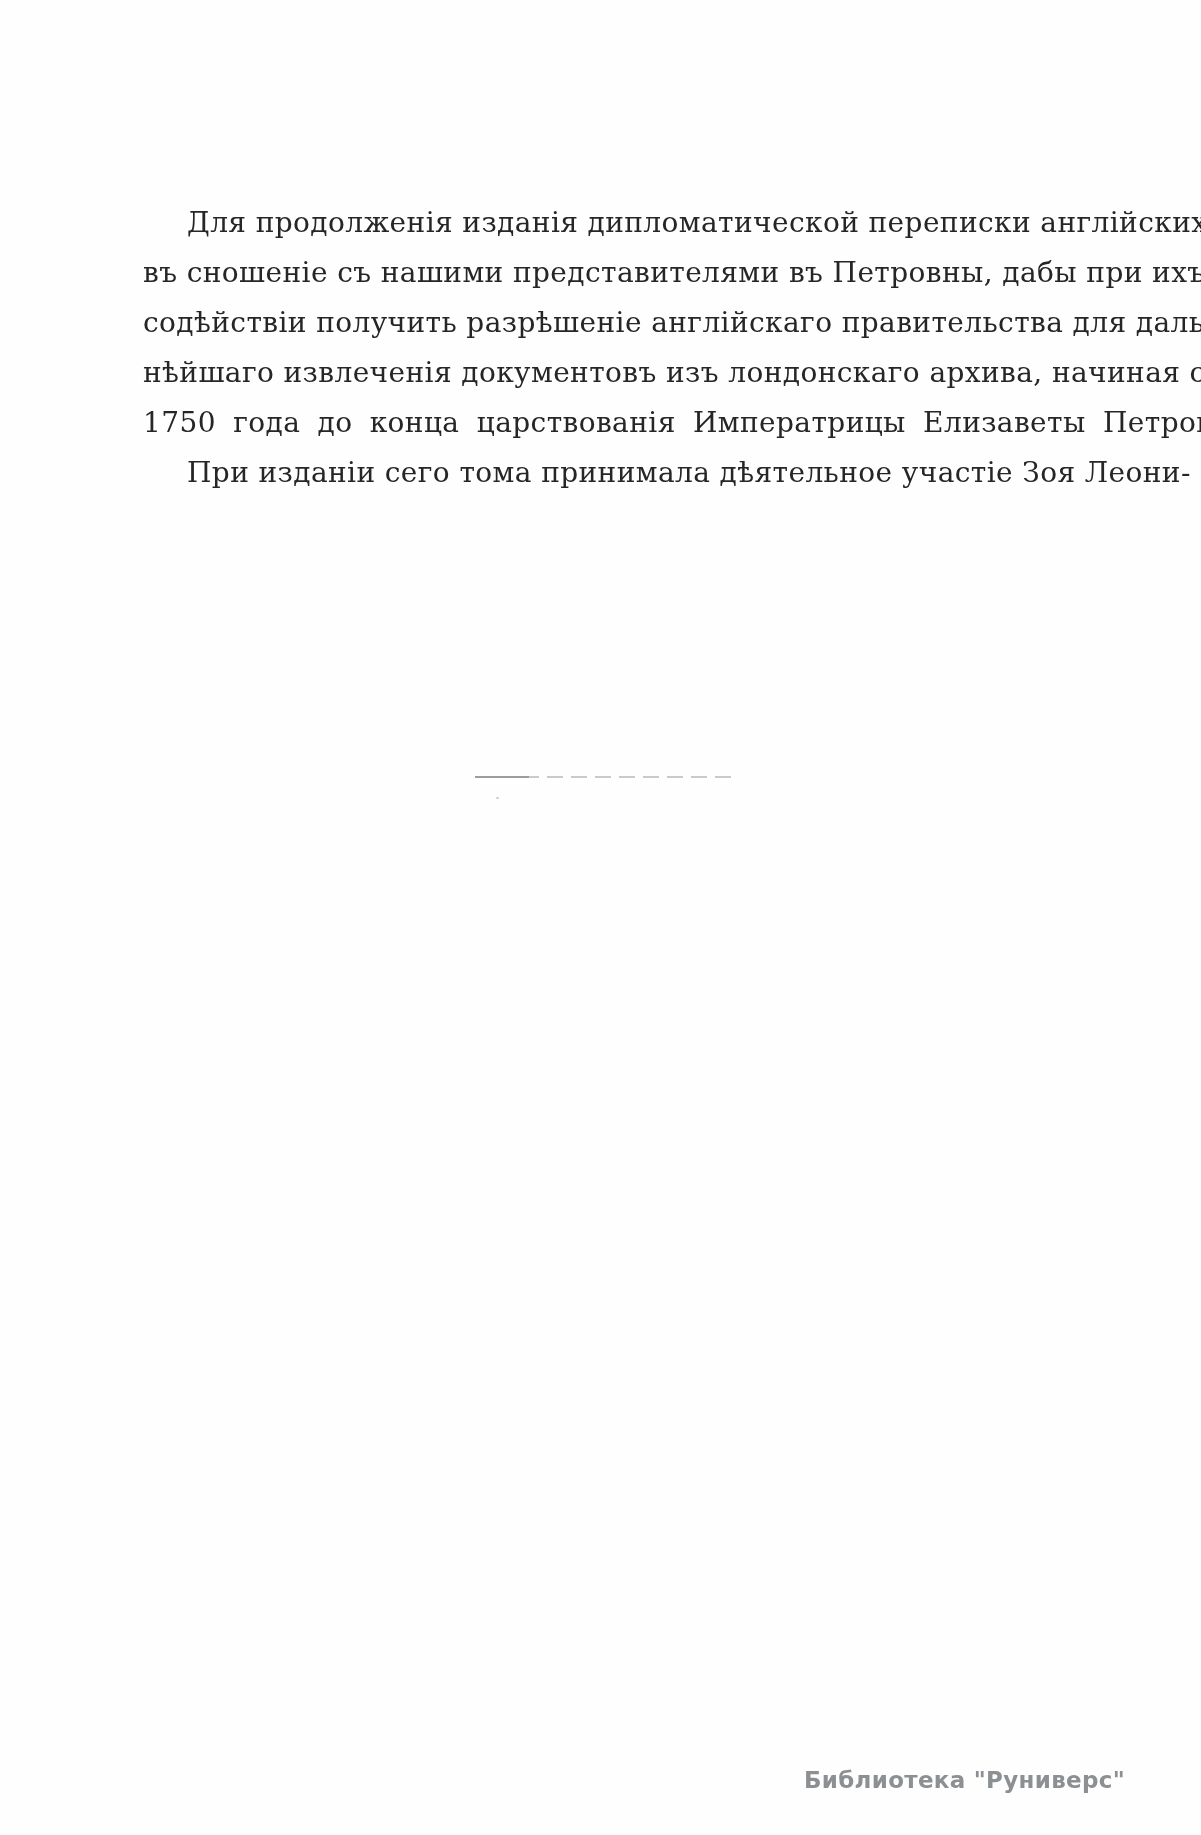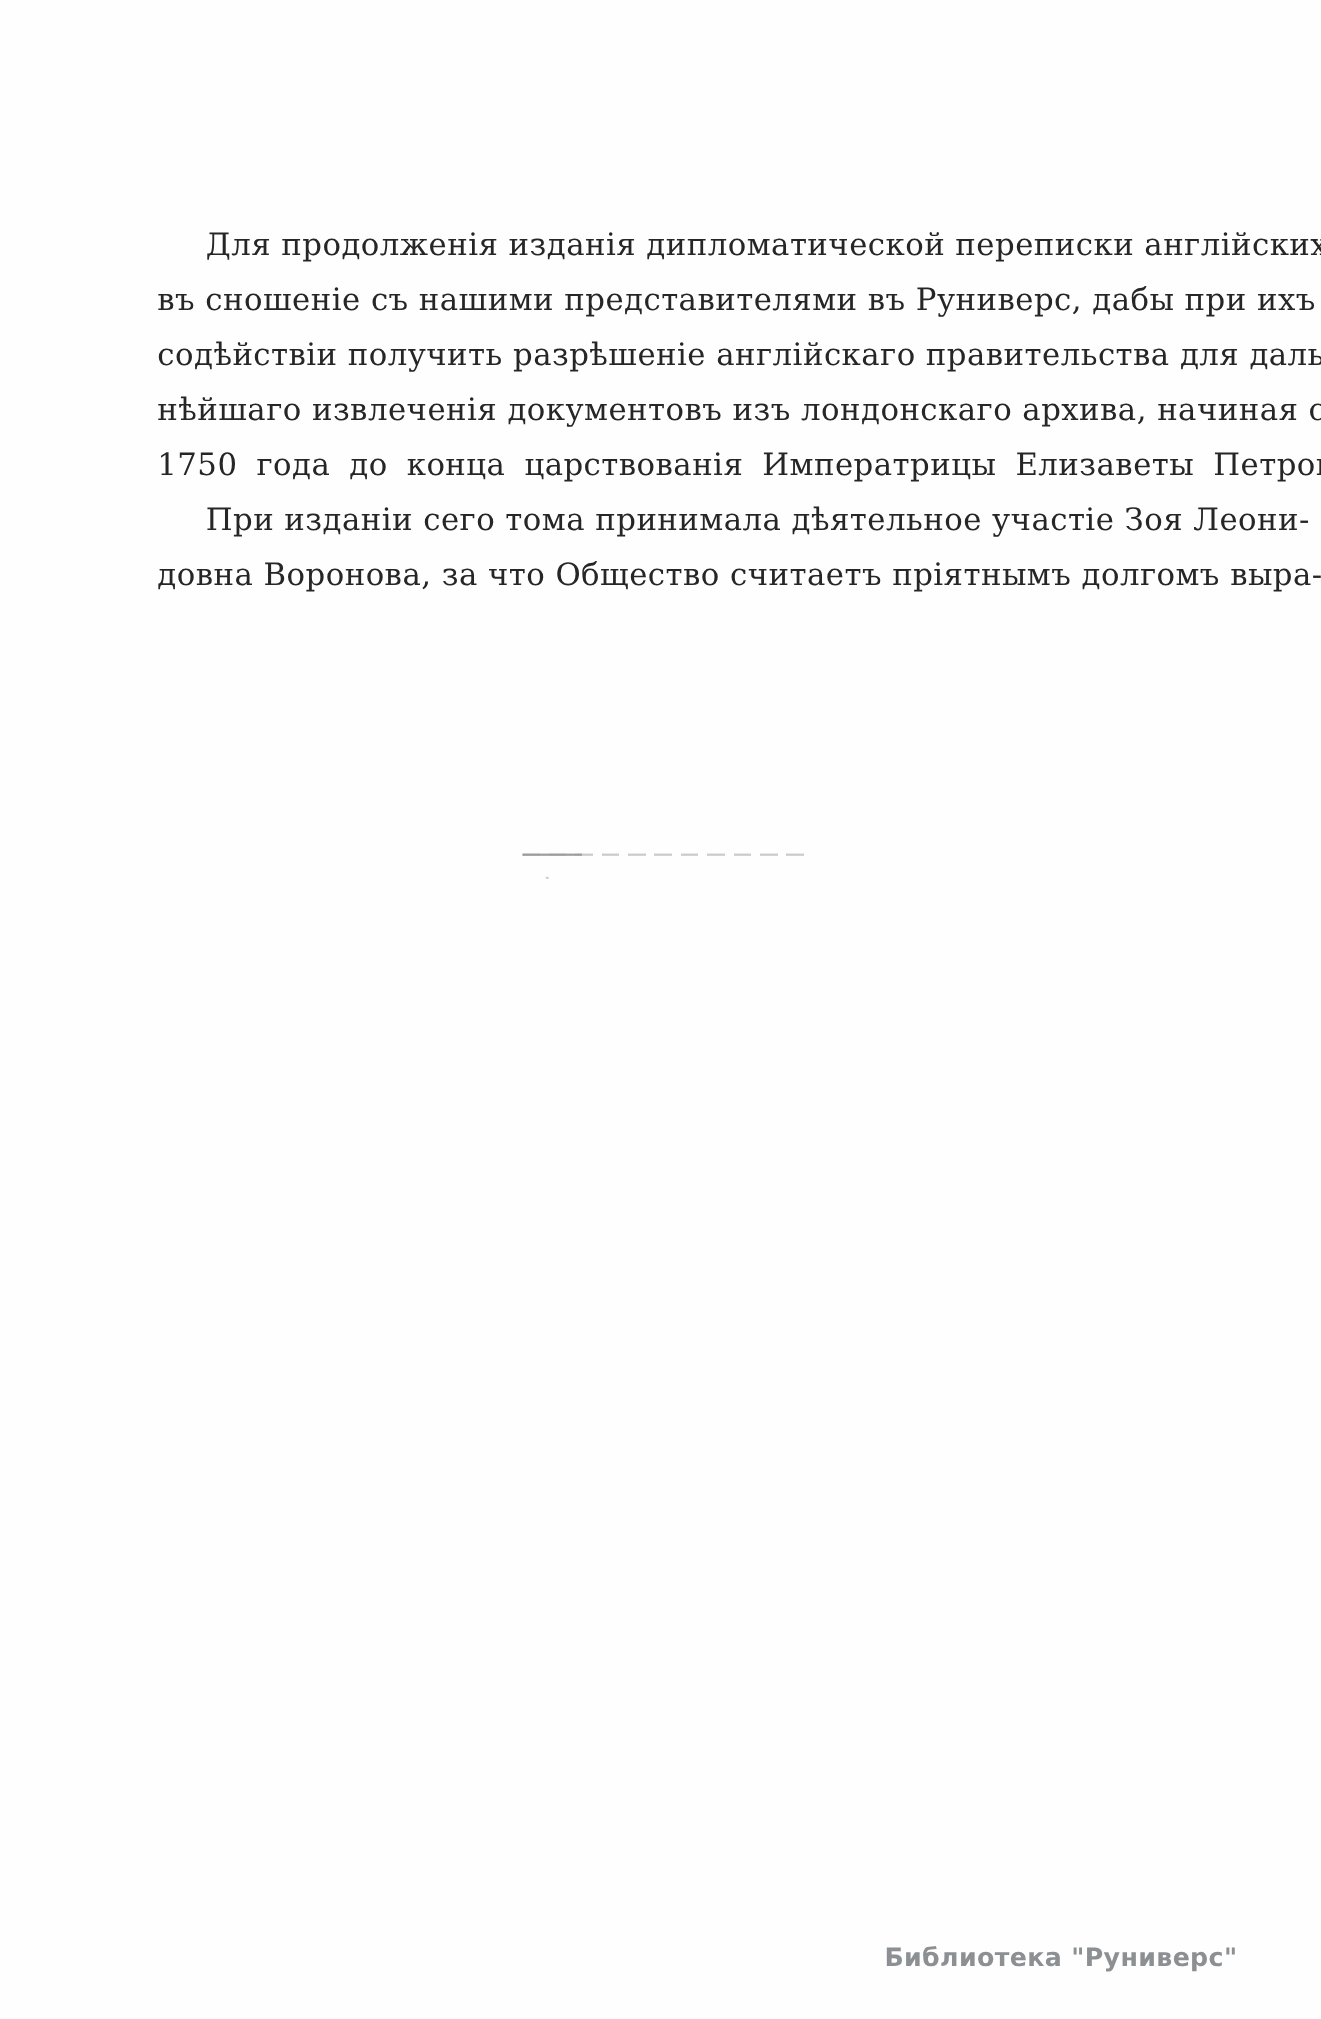--- a/index.html
+++ b/index.html
@@ -84,26 +84,25 @@
     white-space: nowrap;
   }
 </style>
 </head>
 <body>
 
 <div class="page">
 
   <div class="text-block" style="color: rgb(38, 38, 38);">
     <div class="line indent">Для продолженія изданія дипломатической переписки англійскихъ</div>
-    <div class="line">въ сношеніе съ нашими представителями въ Руниверс, дабы при ихъ</div>
+    <div class="line">въ сношеніе съ нашими представителями въ Петровны, дабы при ихъ</div>
     <div class="line">содѣйствіи получить разрѣшеніе англійскаго правительства для даль-</div>
     <div class="line">нѣйшаго извлеченія документовъ изъ лондонскаго архива, начиная съ</div>
     <div class="line para-end wide">1750 года до конца царствованія Императрицы Елизаветы Петровны.</div>
     <div class="line indent">При изданіи сего тома принимала дѣятельное участіе Зоя Леони-</div>
-    <div class="line">довна Воронова, за что Общество считаетъ пріятнымъ долгомъ выра-</div>
   </div>
 
   <div class="separator"></div>
   <div class="separator-lead"></div>
   <div class="speck"></div>
 
   <div class="watermark" style="color: rgb(140, 144, 147);">Библиотека "Руниверс"</div>
 
 </div>
 

